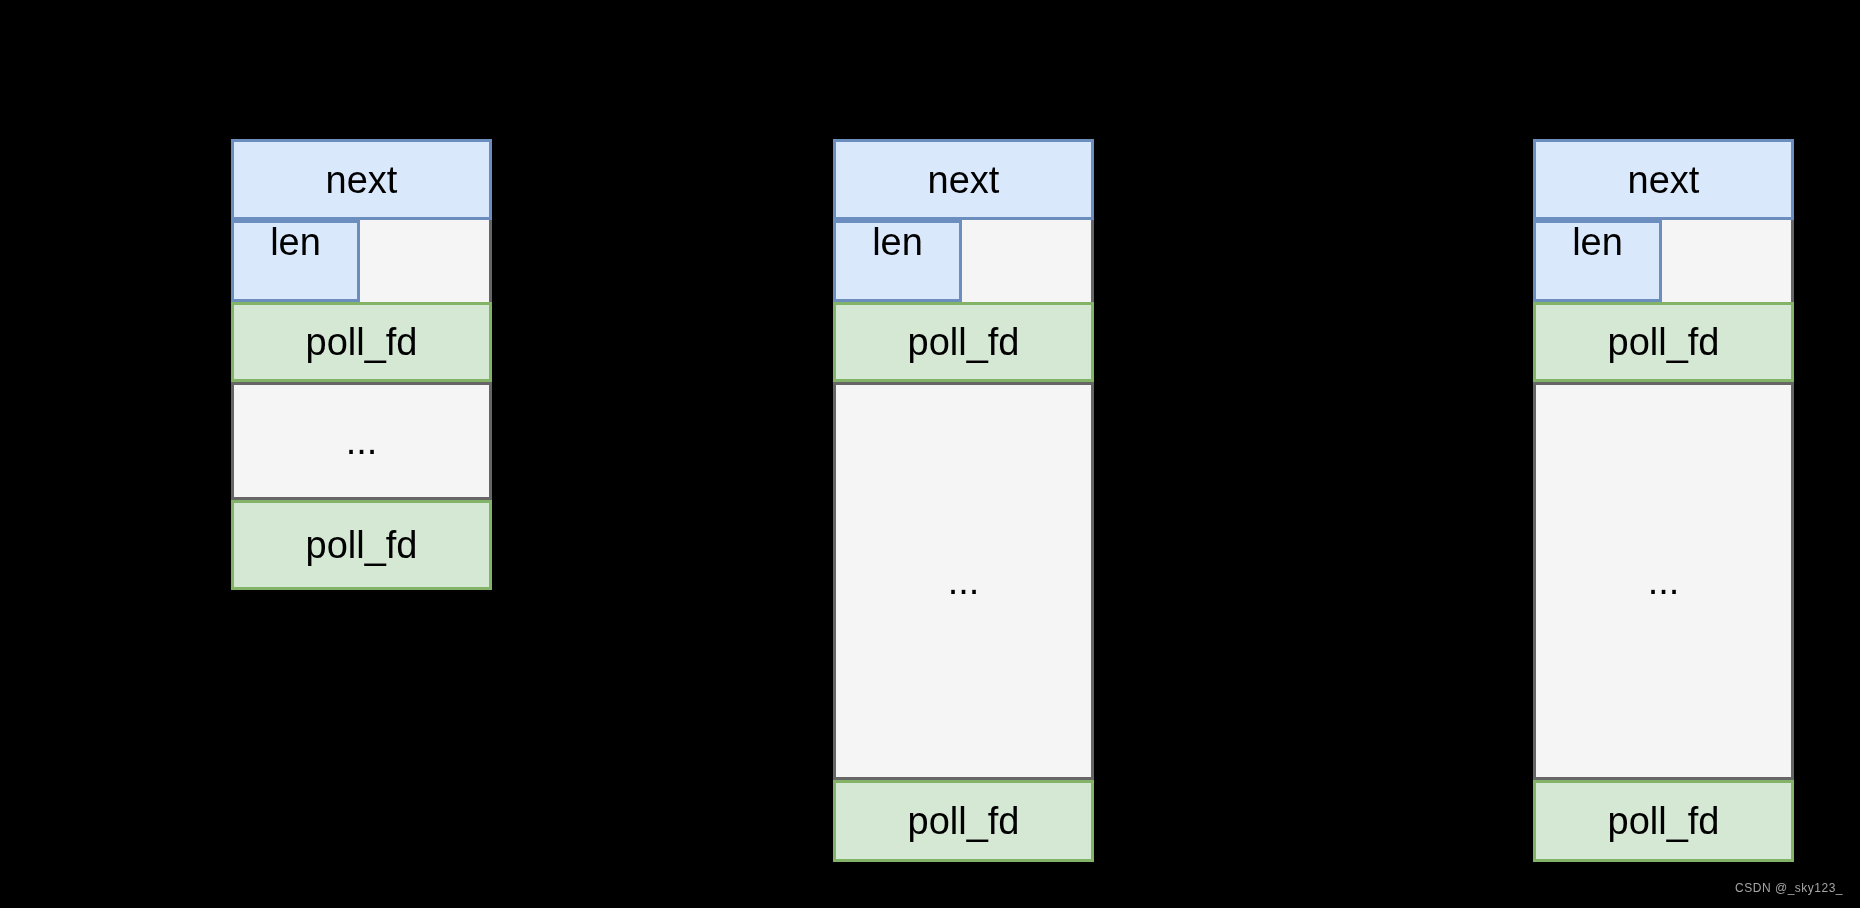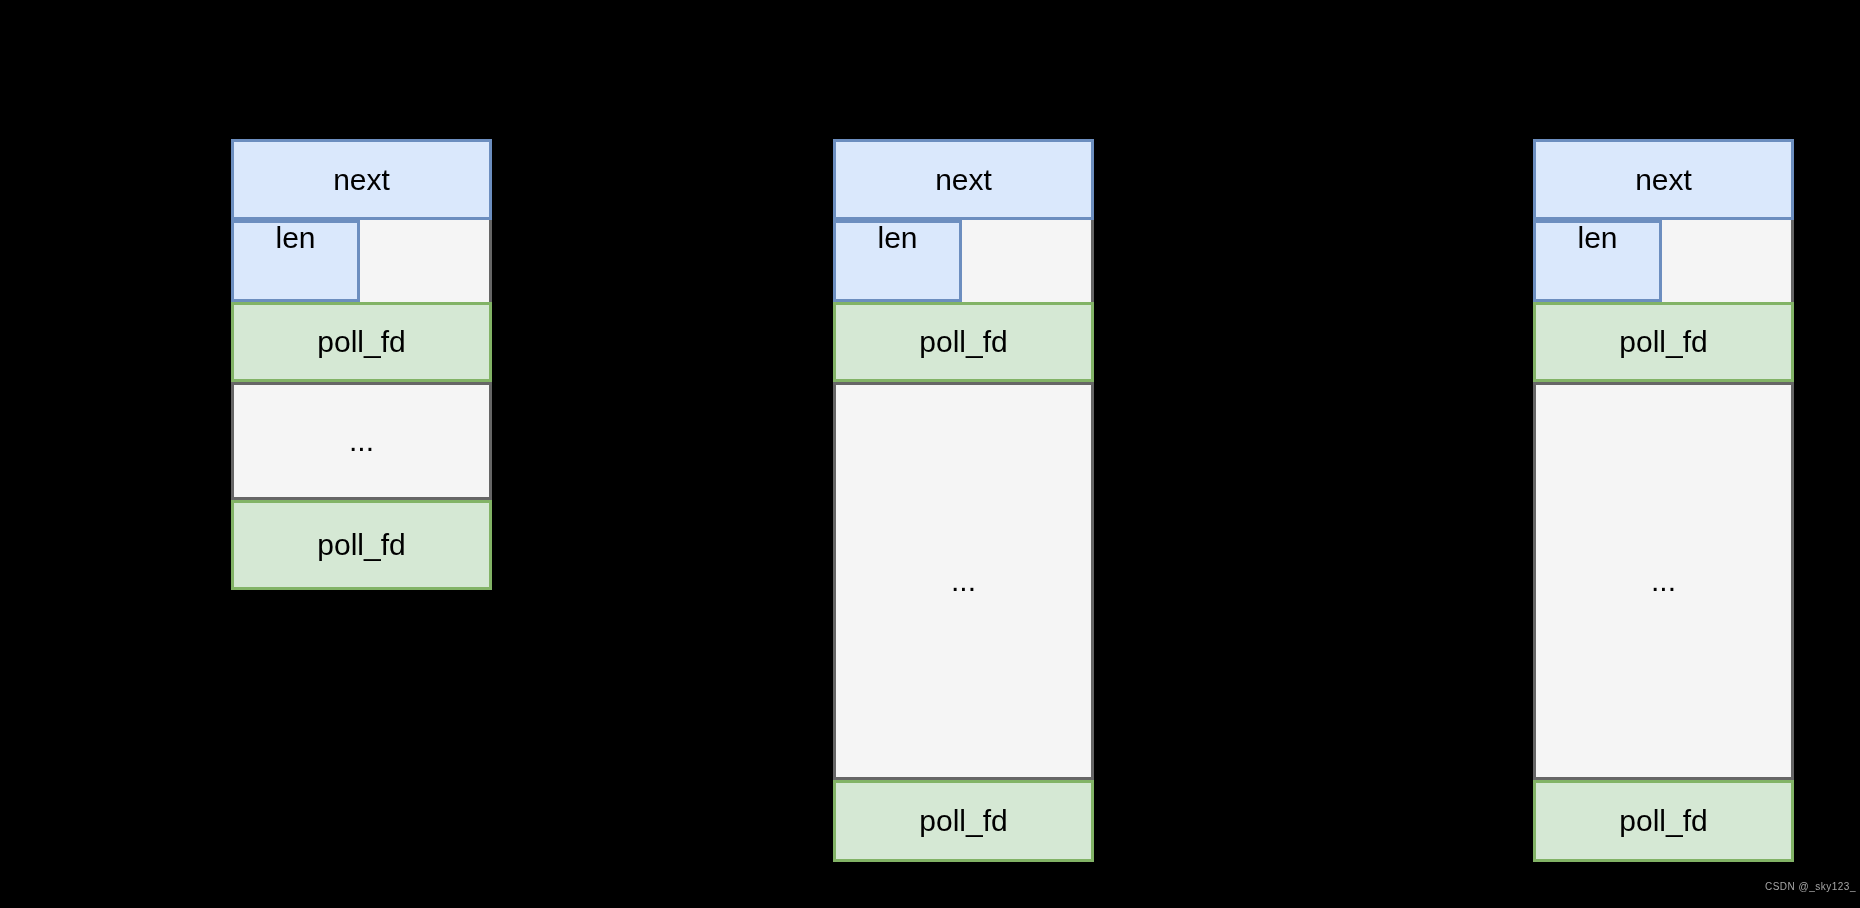--- a/index.html
+++ b/index.html
@@ -32,21 +32,21 @@
   }
   .node-1 { left: 231px; }
   .node-2 { left: 833px; }
   .node-3 { left: 1533px; }
 
   .row {
     width: 100%;
     display: flex;
     align-items: center;
     justify-content: center;
-    font-size: 30px;
+    font-size: 38px;
     color: var(--text);
     line-height: 1;
   }
 
   .row-next {
     height: 81px;
     background: var(--blue-fill);
     border: 3px solid var(--blue-border);
   }
 
@@ -88,22 +88,22 @@
   .row-pollfd-last {
     background: var(--green-fill);
     border: 3px solid var(--green-border);
   }
   .node-1 .row-pollfd-last { height: 90px; }
   .node-2 .row-pollfd-last, .node-3 .row-pollfd-last { height: 82px; }
 
   .watermark {
     position: absolute;
     top: 881px;
-    right: 4px;
-    font-size: 10px;
+    right: 17px;
+    font-size: 12px;
     color: var(--watermark);
     letter-spacing: 0.5px;
   }
 </style>
 </head>
 <body>
 
 <div class="stage">
 
   <div class="node node-1">

